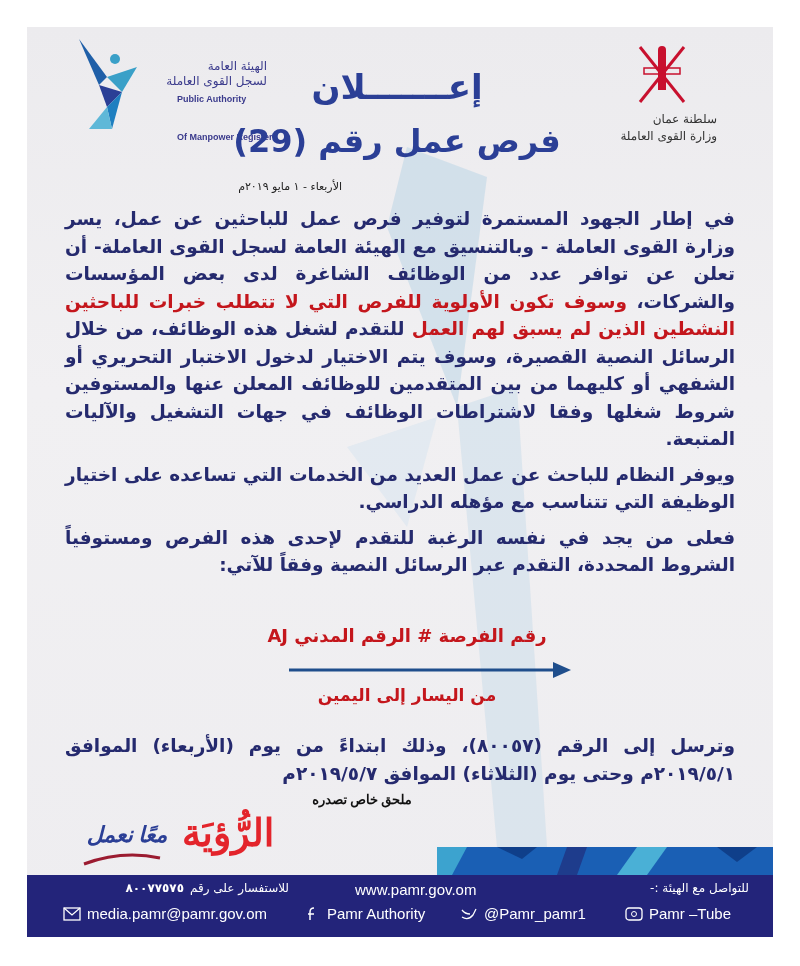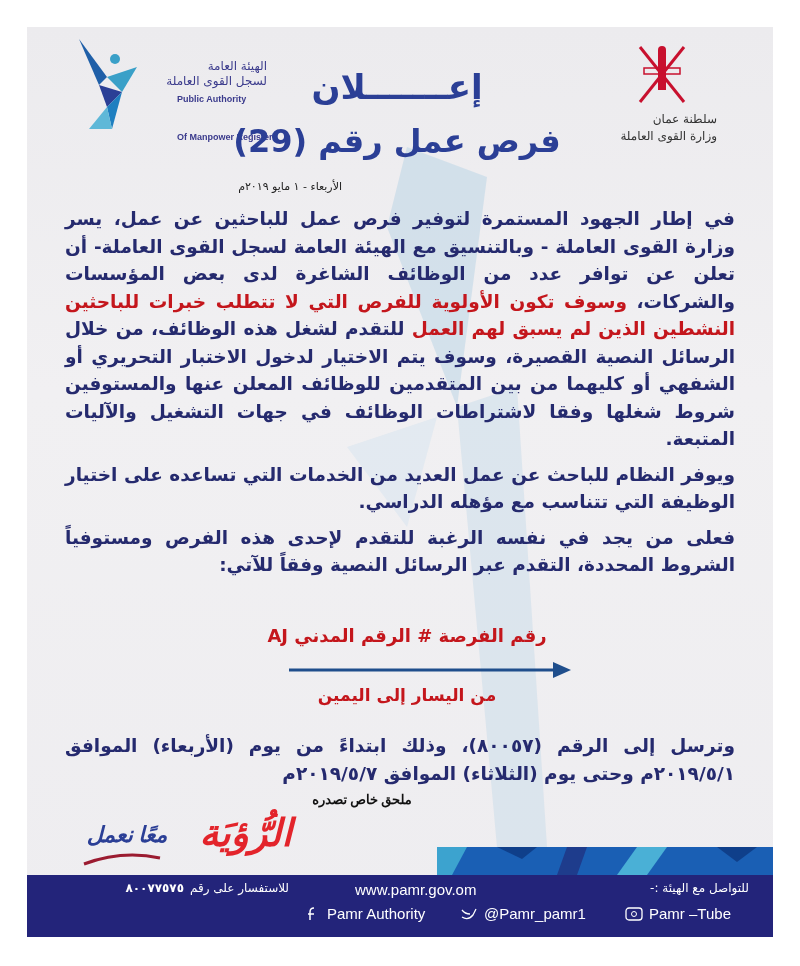--- a/index.html
+++ b/index.html
@@ -70,22 +70,22 @@
   .send-text {
     position: absolute; left: 38px; top: 705px; width: 670px; direction: rtl; text-align: justify; text-align-last: right;
     font-family: "DejaVu Sans", sans-serif; font-weight: bold; font-size: 18.5px; line-height: 27.5px; color: #252a6e;
   }
 
   .supplement {
     position: absolute; left: 270px; top: 765px; width: 130px; text-align: center; direction: rtl;
     font-size: 13px; font-weight: bold; color: #111; font-family: Liberation Serif, serif;
   }
   .alroya {
-    position: absolute; left: 155px; top: 783px; width: 110px; text-align: right; direction: rtl;
-    font-family: "DejaVu Serif", serif; font-weight: bold; font-size: 38px; color: #e3242b; font-style: italic;
+    position: absolute; left: 155px; top: 783px; width: 110px; text-align: left; direction: rtl;
+    font-family: "DejaVu Serif", serif; font-weight: bold; font-size: 38px; color: #e3242b; 
   }
   .maan {
     position: absolute; left: 55px; top: 795px; width: 90px; text-align: center; direction: rtl;
     font-family: Liberation Serif, serif; font-weight: bold; font-size: 22px; color: #2b3f96; font-style: italic;
   }
   .maan-swash { position: absolute; left: 55px; top: 825px; width: 80px; height: 14px; }
 
   .footer-strip {
     position: absolute; left: 410px; top: 820px; width: 336px; height: 28px; overflow: hidden;
   }
@@ -181,20 +181,27 @@
       </div>
       <div class="f-item" style="left:328px;">
         <span class="f-en">www.pamr.gov.om</span>
       </div>
       <div class="f-item" style="left:62px; direction:rtl; width:200px; justify-content:flex-start;">
         <span class="f-ar">للاستفسار على رقم</span>
         <span class="f-ar" style="font-weight:bold;">٨٠٠٧٧٥٧٥</span>
       </div>
     </div>
     <div class="row2">
+      <div class="f-item" style="left:36px;">
+        <svg class="f-icon" viewBox="0 0 18 14">
+            <rect x="1" y="1" width="16" height="12" fill="none" stroke="#fff" stroke-width="1.3"></rect>
+            <polyline points="1,1 9,8 17,1" fill="none" stroke="#fff" stroke-width="1.3"></polyline>
+          </svg>
+        <span class="f-en">media.pamr@pamr.gov.om</span>
+      </div>
       <div class="f-item" style="left:276px;">
         <svg class="f-icon" viewBox="0 0 18 14">
             <path d="M11,1 Q7,1 7,5 L7,13 M5,7 L11,7" stroke="#fff" stroke-width="1.5" fill="none"></path>
           </svg>
         <span class="f-en">Pamr Authority</span>
       </div>
       <div class="f-item" style="left:433px;">
         <svg class="f-icon" viewBox="0 0 18 14">
             <path d="M2,10 Q8,14 13,8 Q15,4 16,2 M2,3 Q5,7 10,7" stroke="#fff" stroke-width="1.3" fill="none"></path>
           </svg>

